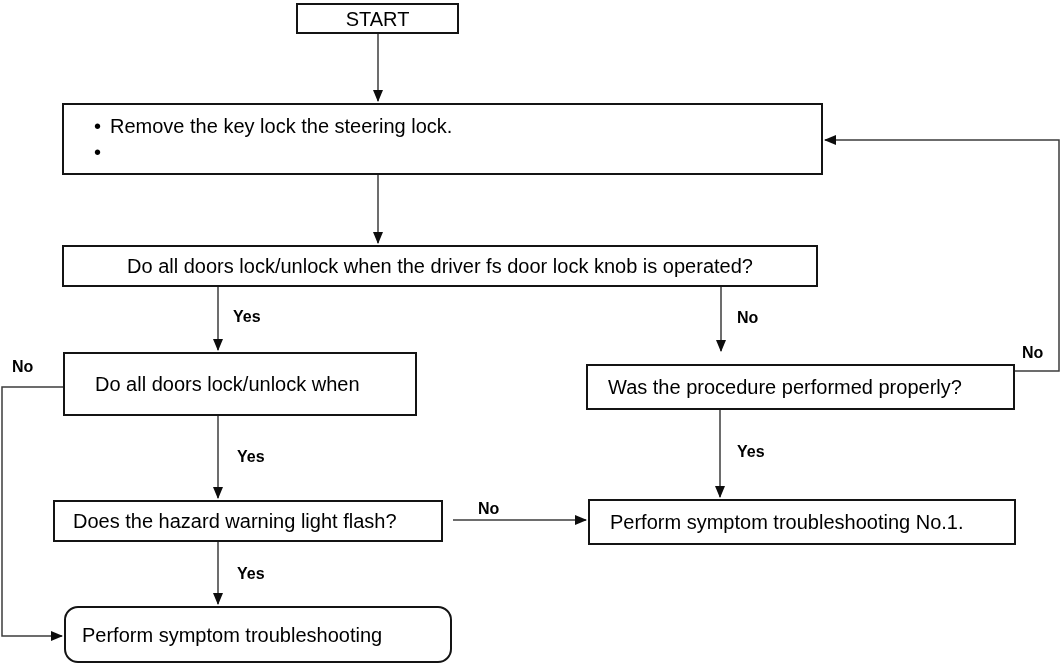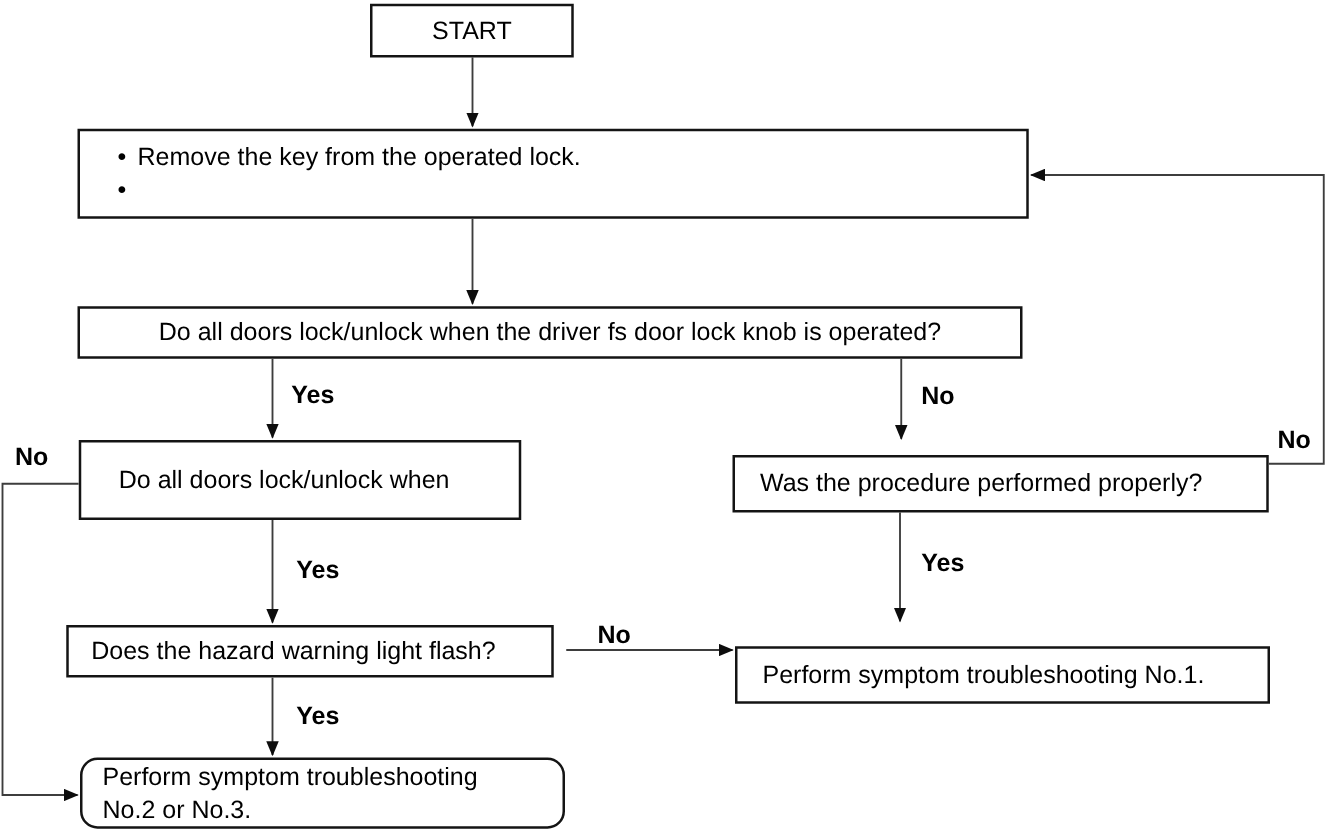--- a/index.html
+++ b/index.html
@@ -48,35 +48,35 @@
   }
   .bullet-line {
     display: flex;
     align-items: baseline;
   }
   .bullet-glyph {
     margin-right: 9px;
   }
   .edge-label {
     position: absolute;
-    font-size: 20px;
+    font-size: 16px;
     font-weight: 700;
     line-height: 21px;
     color: #000000;
     white-space: nowrap;
   }
 
   
-  #node-start        { left: 296px; top: 3px;   width: 163px; height: 43px; }
+  #node-start        { left: 296px; top: 3px;   width: 163px; height: 31px; }
   #node-prep         { left: 62px;  top: 103px; width: 761px; height: 72px; padding-left: 30px; }
   #node-q-knob       { left: 62px;  top: 245px; width: 756px; height: 42px; }
   #node-q-transmitter{ left: 63px;  top: 352px; width: 354px; height: 64px; padding-left: 30px; }
   #node-q-procedure  { left: 586px; top: 353px; width: 429px; height: 46px; padding-left: 20px; margin-top: 11px; }
   #node-q-hazard     { left: 53px;  top: 500px; width: 390px; height: 42px; padding-left: 18px; }
-  #node-ts1          { left: 588px; top: 517px; width: 428px; height: 46px; padding-left: 20px; }
+  #node-ts1          { left: 588px; top: 499px; width: 428px; height: 46px; padding-left: 20px; }
   #node-ts23         { left: 64px;  top: 606px; width: 388px; height: 57px; padding-left: 16px; border-radius: 14px; }
 
   
   #lbl-knob-yes        { left: 233px;  top: 306px; }
   #lbl-knob-no         { left: 737px;  top: 307px; }
   #lbl-transmitter-no  { left: 12px;   top: 356px; }
   #lbl-transmitter-yes { left: 237px;  top: 446px; }
   #lbl-procedure-yes   { left: 737px;  top: 441px; }
   #lbl-procedure-no    { left: 1022px; top: 342px; }
   #lbl-hazard-yes      { left: 237px;  top: 563px; }
@@ -107,21 +107,21 @@
     </g>
   </svg>
 
   <div class="node center-text" id="node-start">
     <span>START</span>
   </div>
 
   <div class="node multiline" id="node-prep">
     <div class="bullet-line">
       <span class="bullet-glyph">•</span>
-      <span>Remove the key from the operated lock.</span>
+      <span>Remove the key lock the steering lock.</span>
     </div>
     <div class="bullet-line">
       <span class="bullet-glyph">•</span>
     </div>
   </div>
 
   <div class="node center-text" id="node-q-knob">
     <span>Do all doors lock/unlock when the driver fs door lock knob is operated?</span>
   </div>
 
@@ -136,21 +136,20 @@
   <div class="node left-text" id="node-q-hazard">
     <span>Does the hazard warning light flash?</span>
   </div>
 
   <div class="node left-text" id="node-ts1">
     <span>Perform symptom troubleshooting No.1.</span>
   </div>
 
   <div class="node multiline" id="node-ts23">
     <span>Perform symptom troubleshooting</span>
-    <span>No.2 or No.3.</span>
   </div>
 
   <span class="edge-label" id="lbl-knob-yes">Yes</span>
   <span class="edge-label" id="lbl-knob-no">No</span>
   <span class="edge-label" id="lbl-transmitter-no">No</span>
   <span class="edge-label" id="lbl-transmitter-yes">Yes</span>
   <span class="edge-label" id="lbl-procedure-yes">Yes</span>
   <span class="edge-label" id="lbl-procedure-no">No</span>
   <span class="edge-label" id="lbl-hazard-yes">Yes</span>
   <span class="edge-label" id="lbl-hazard-no">No</span>

